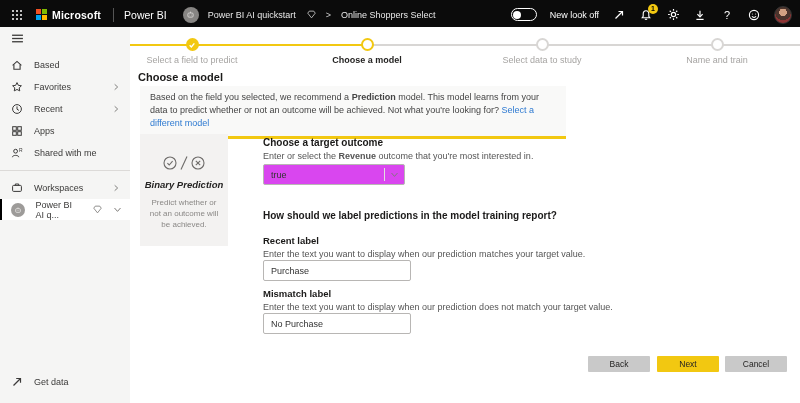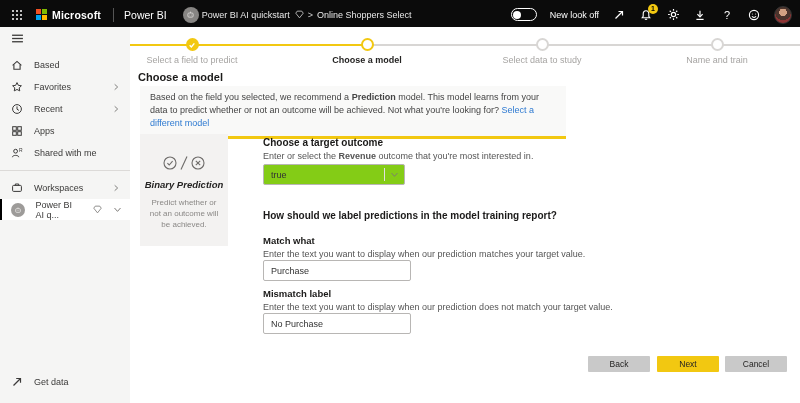--- a/index.html
+++ b/index.html
@@ -15,21 +15,21 @@
   .topbar{position:absolute;left:0;top:0;width:800px;height:29px;background:var(--topbar);
     display:flex;align-items:center;padding:0 8px;color:#fff;}
   .waffle{width:18px;height:18px;display:flex;align-items:center;justify-content:center;margin-right:10px;cursor:pointer;}
   .mslogo{display:flex;align-items:center;gap:5px;margin-right:10px;}
   .mslogo .squares{display:grid;grid-template-columns:5px 5px;grid-template-rows:5px 5px;gap:1px;}
   .mslogo .squares i{display:block;}
   .sq-r{background:#f25022}.sq-g{background:#7fba00}.sq-b{background:#00a4ef}.sq-y{background:#ffb900}
   .mslogo b{font-size:10.5px;font-weight:bold;letter-spacing:.2px;}
   .tb-div{width:1px;height:14px;background:#555;margin:0 10px 0 2px;}
   .product{font-size:10.5px;color:#fff;margin-right:16px;}
-  .crumb{display:flex;align-items:center;gap:3px;font-size:9px;color:#e8e8e8;}
+  .crumb{display:flex;align-items:center;gap:9px;font-size:9px;color:#e8e8e8;}
   .ws-avatar{width:16px;height:16px;border-radius:50%;background:#878583;display:flex;align-items:center;justify-content:center;}
   .crumb .sep{color:#cfcfcf;font-size:9px;margin:0 1px;}
   .tb-right{margin-left:auto;display:flex;align-items:center;gap:13px;}
   .toggle{width:26px;height:13px;border:1px solid #fff;border-radius:8px;position:relative;cursor:pointer;}
   .toggle .knob{position:absolute;left:1.5px;top:1.5px;width:8px;height:8px;border-radius:50%;background:#fff;}
   .newlook{font-size:9px;color:#fff;}
   .tb-icon{width:14px;height:14px;display:flex;align-items:center;justify-content:center;position:relative;cursor:pointer;color:#fff;}
   .tb-icon svg{display:block;}
   .badge{position:absolute;top:-4px;right:-5px;min-width:10px;height:10px;border-radius:50%;background:var(--accent);
     color:#000;font-size:7px;display:flex;align-items:center;justify-content:center;font-weight:bold;}
@@ -75,21 +75,21 @@
 
   .model-card{position:absolute;left:10px;top:107px;width:88px;height:112px;background:#f3f2f1;text-align:center;cursor:pointer;}
   .mc-icon{margin:21px auto 0;color:#6d6b69;width:44px;height:16px;}
   .mc-title{margin-top:8px;font-size:9.5px;font-weight:bold;color:#252423;font-style:italic;}
   .mc-desc{margin:7px 7px 0;font-size:8px;color:#8a8886;line-height:1.4;}
 
   .form-col{position:absolute;left:133px;top:0;width:420px;}
   .f-h{position:absolute;font-size:10px;font-weight:bold;color:#1b1a19;}
   .f-desc{position:absolute;font-size:9px;color:#555;}
   .dropdown{position:absolute;left:0;top:137px;width:142px;height:21px;border:1px solid var(--border);border-radius:2px;
-    background:#84cc16;display:flex;align-items:center;cursor:pointer;}
+    background:#d946ef;display:flex;align-items:center;cursor:pointer;}
   .dropdown .val{flex:1;padding-left:7px;font-size:9px;color:#333;}
   .dropdown .dd-chev{width:20px;height:13px;border-left:1px solid #e2e0de;display:flex;align-items:center;justify-content:center;color:#7a7876;}
   .t-input{position:absolute;left:0;width:148px;height:21px;border:1px solid var(--border);border-radius:2px;
     padding:0 7px;font-size:9px;color:#333;background:#fff;}
 
   .footer-btns{position:absolute;left:0;top:329px;width:670px;height:18px;}
   .btn{position:absolute;top:0;width:62px;height:16px;border:none;border-radius:1px;font-size:8.5px;color:#252423;cursor:pointer;}
   .btn.gray{background:#c9c9c9;}
   .btn.yellow{background:var(--accent);}
 </style>
@@ -355,21 +355,21 @@
         <span class="val">true</span>
         <span class="dd-chev">
             <svg width="9" height="9" viewBox="0 0 12 12" fill="none" stroke="currentColor" stroke-width="1.2">
               <polyline points="2,4 6,8.5 10,4"></polyline>
             </svg>
           </span>
       </div>
 
       <div class="f-h" style="top:183px">How should we label predictions in the model training report?</div>
 
-      <div class="f-h" style="top:208px;font-size:9.5px">Match what</div>
+      <div class="f-h" style="top:208px;font-size:9.5px">Recent label</div>
       <div class="f-desc" style="top:222px">Enter the text you want to display when our prediction matches your target value.</div>
       <input class="t-input" style="top: 233px;" type="text" value="Purchase">
 
       <div class="f-h" style="top:261px;font-size:9.5px">Mismatch label</div>
       <div class="f-desc" style="top:275px">Enter the text you want to display when our prediction does not match your target value.</div>
       <input class="t-input" style="top: 286px;" type="text" value="No Purchase">
     </div>
 
     <div class="footer-btns">
       <button class="btn gray" style="left:458px">Back</button>

